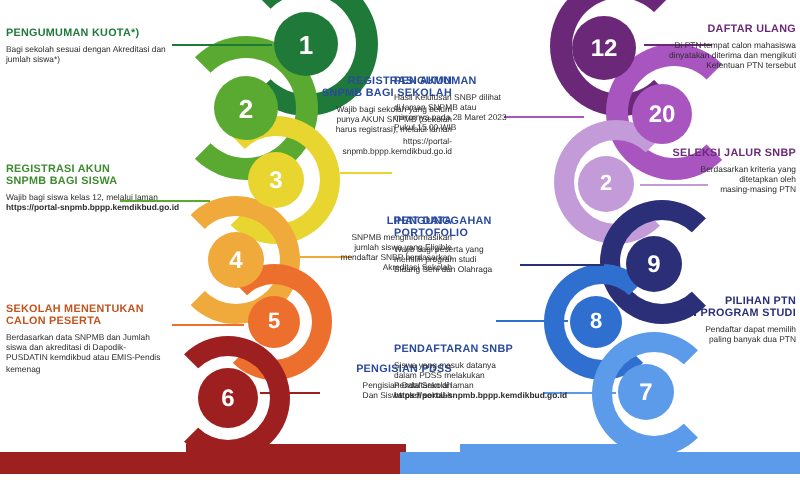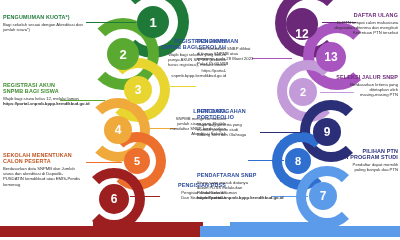--- a/index.html
+++ b/index.html
@@ -87,25 +87,25 @@
 
   <div class="ring right" style="left:275px;top:-12px;width:70px;height:70px;border-width:11px;border-color:#6b2878;"></div>
   <div class="ring right" style="left:303px;top:22px;width:68px;height:68px;border-width:11px;border-color:#a855c0;"></div>
   <div class="ring right" style="left:277px;top:60px;width:62px;height:62px;border-width:10px;border-color:#c39bd8;"></div>
   <div class="ring right" style="left:300px;top:100px;width:62px;height:62px;border-width:10px;border-color:#2a2f77;"></div>
   <div class="ring right" style="left:272px;top:132px;width:58px;height:58px;border-width:10px;border-color:#2f6fd0;"></div>
   <div class="ring right" style="left:296px;top:166px;width:62px;height:62px;border-width:10px;border-color:#5b9bea;"></div>
 
   <div style="position:absolute;left:230px;top:222px;width:100px;height:10px;background:#5b9bea;"></div>
 
-  <div class="bubble" style="left:286px;top:8px;width:32px;height:32px;background:#6b2878;font-size:12px;align-items:flex-end;">
+  <div class="bubble" style="left:286px;top:8px;width:32px;height:32px;background:#6b2878;font-size:12px;">
     <span>12</span>
   </div>
   <div class="bubble" style="left:316px;top:42px;width:30px;height:30px;background:#a855c0;font-size:12px;">
-    <span>13</span>
+    <span>20</span>
   </div>
   <div class="bubble" style="left:289px;top:78px;width:28px;height:28px;background:#c39bd8;font-size:11px;">
     <span>2</span>
   </div>
   <div class="bubble" style="left:313px;top:118px;width:28px;height:28px;background:#2a2f77;font-size:12px;">
     <span>9</span>
   </div>
   <div class="bubble" style="left:285px;top:148px;width:26px;height:26px;background:#2f6fd0;font-size:11px;">
     <span>8</span>
   </div>

